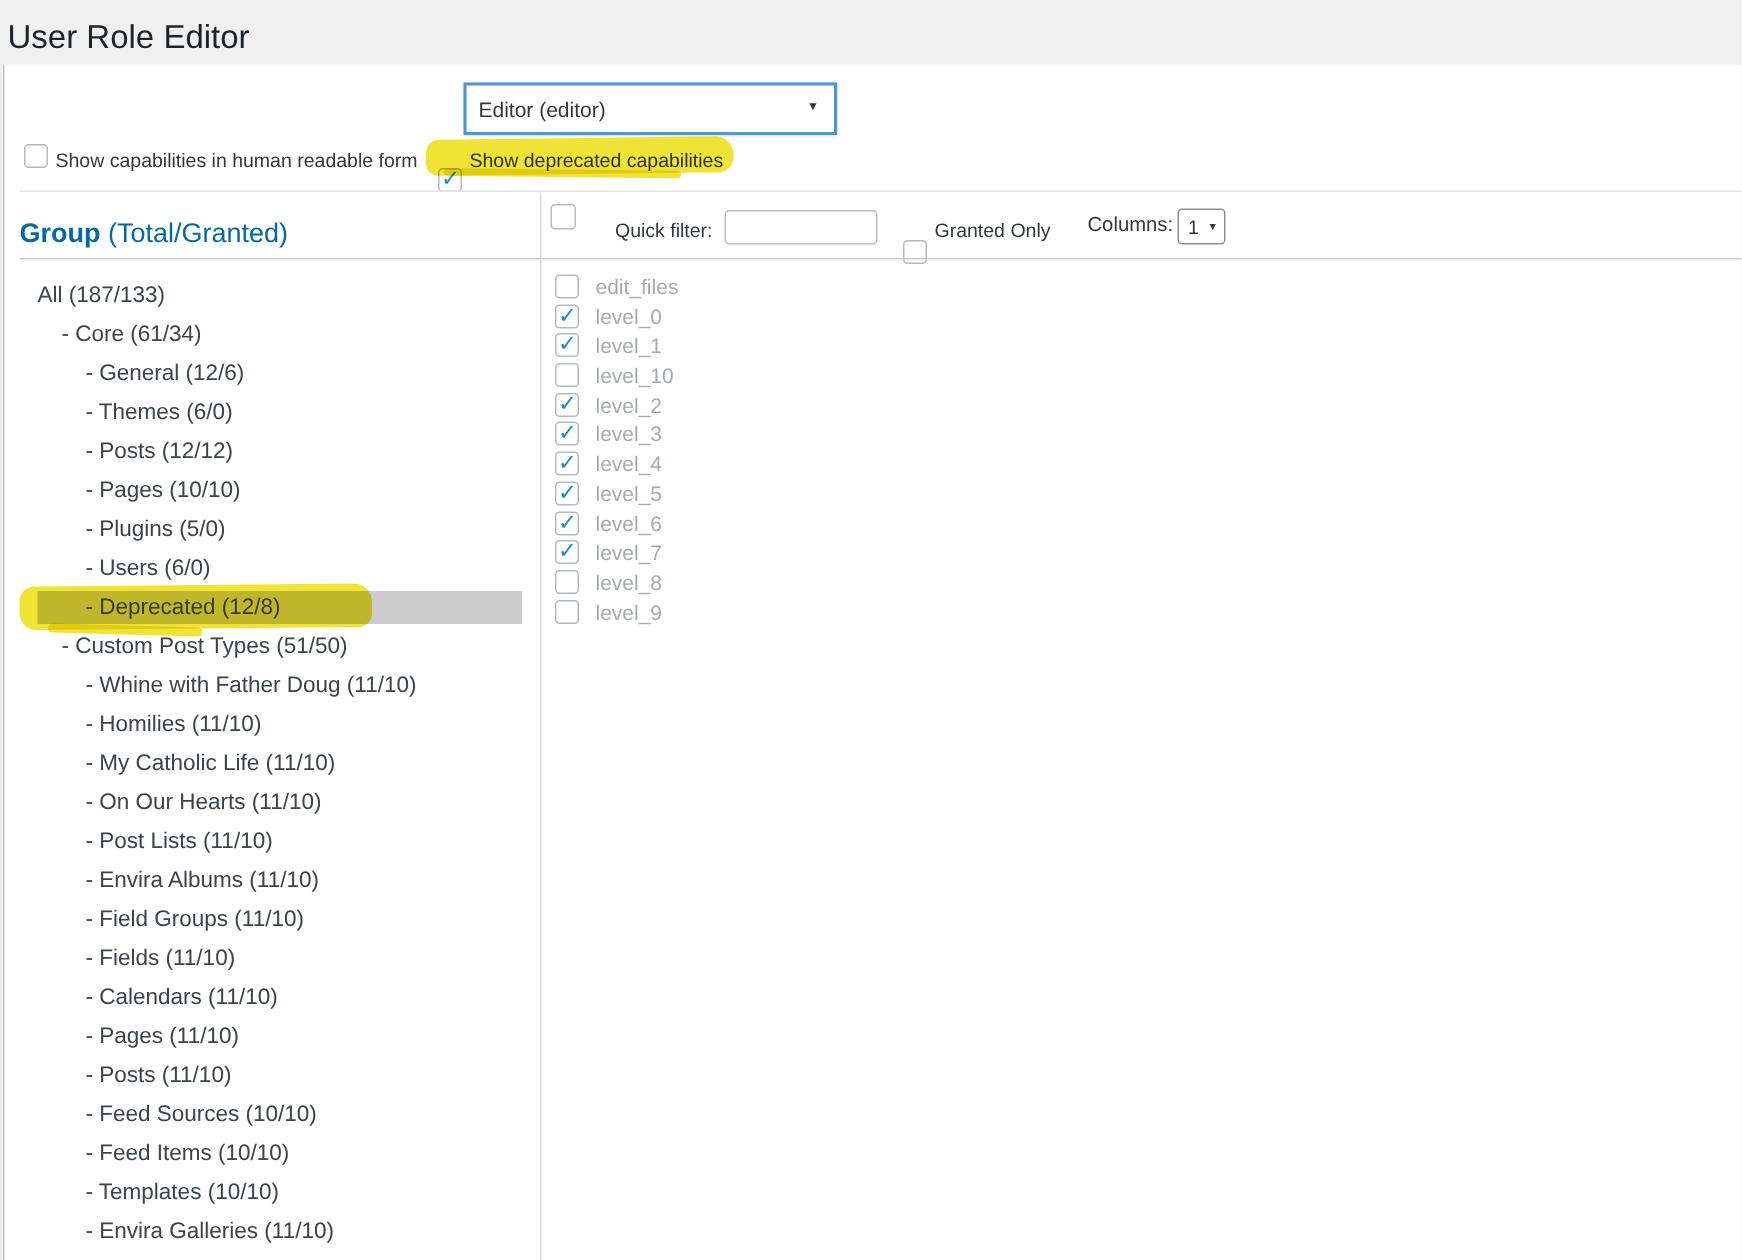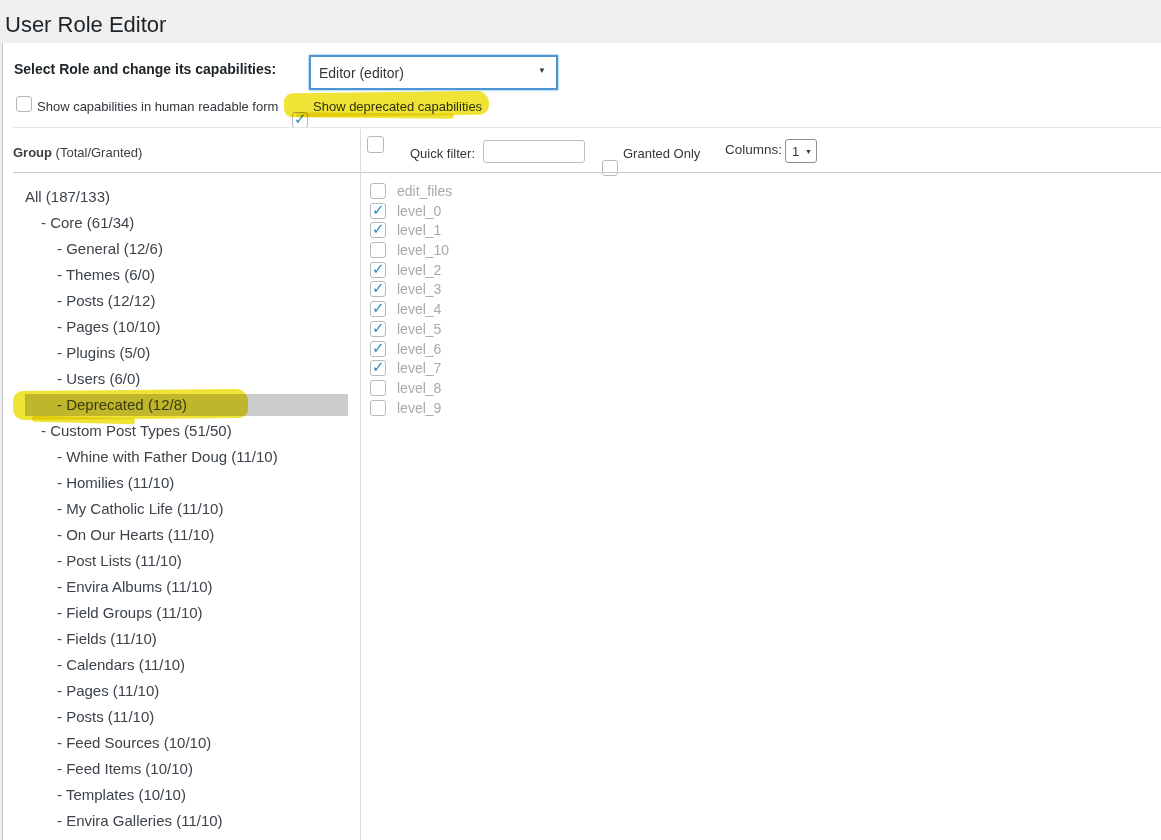--- a/index.html
+++ b/index.html
@@ -52,21 +52,21 @@
     position:absolute; left:1px; top:-3px;
     font-size:15px; font-weight:700; color:#1e8cbe;
   }
 
   .toggle-label { font-size:13px; color:#32373c; }
 
   .hr1 { left:13px; top:127px; width:1148px; height:1px; background:#e5e5e5; }
   .hr2 { left:13px; top:172px; width:1148px; height:1px; background:#c9c9c9; }
   .vdiv { left:360px; top:129px; width:1px; height:711px; background:#dcdcde; }
 
-  .group-header { left:13px; top:145px; font-size:13px; color:#404040; }
+  .group-header { left:13px; top:145px; font-size:18px; color:#0369a1; }
   .group-header .b { font-weight:700; }
 
   .qf-label { left:410px; top:146px; font-size:13px; color:#32373c; }
   .qf-input {
     left:483px; top:140px; width:102px; height:23px;
     border:1px solid #b9bcc0; border-radius:3px; background:#fff;
     font-size:13px; padding:0 5px; color:#32373c;
     font-family:"Liberation Sans","DejaVu Sans",sans-serif;
   }
   .go-label { left:623px; top:146px; font-size:13px; color:#32373c; }
@@ -103,21 +103,20 @@
   .marker.m-dep   { left:13px;  top:390px; width:235px; height:29px; border-radius:10px 12px 9px 11px; transform:rotate(-0.5deg); }
   .marker.m-dep2  { left:32px;  top:417px; width:103px; height:6px;  border-radius:4px; transform:rotate(1.5deg); }
 </style>
 </head>
 <body>
 
 <div class="abs page-title">User Role Editor</div>
 
 <div class="abs panel">
 
-  <div class="abs role-label" style="left:11px; top:18px;">Select Role and change its capabilities:</div>
 
   <div class="abs role-select" style="left:306px; top:12px;">
     <span>Editor (editor)</span>
     <span class="arrow">▼</span>
   </div>
 
   <div class="cb abs" style="left:13px; top:53px;"></div>
   <div class="abs toggle-label" style="left:34px; top:56px;">Show capabilities in human readable form</div>
 
   <div class="cb checked abs" style="left:289px; top:53px;"></div>

